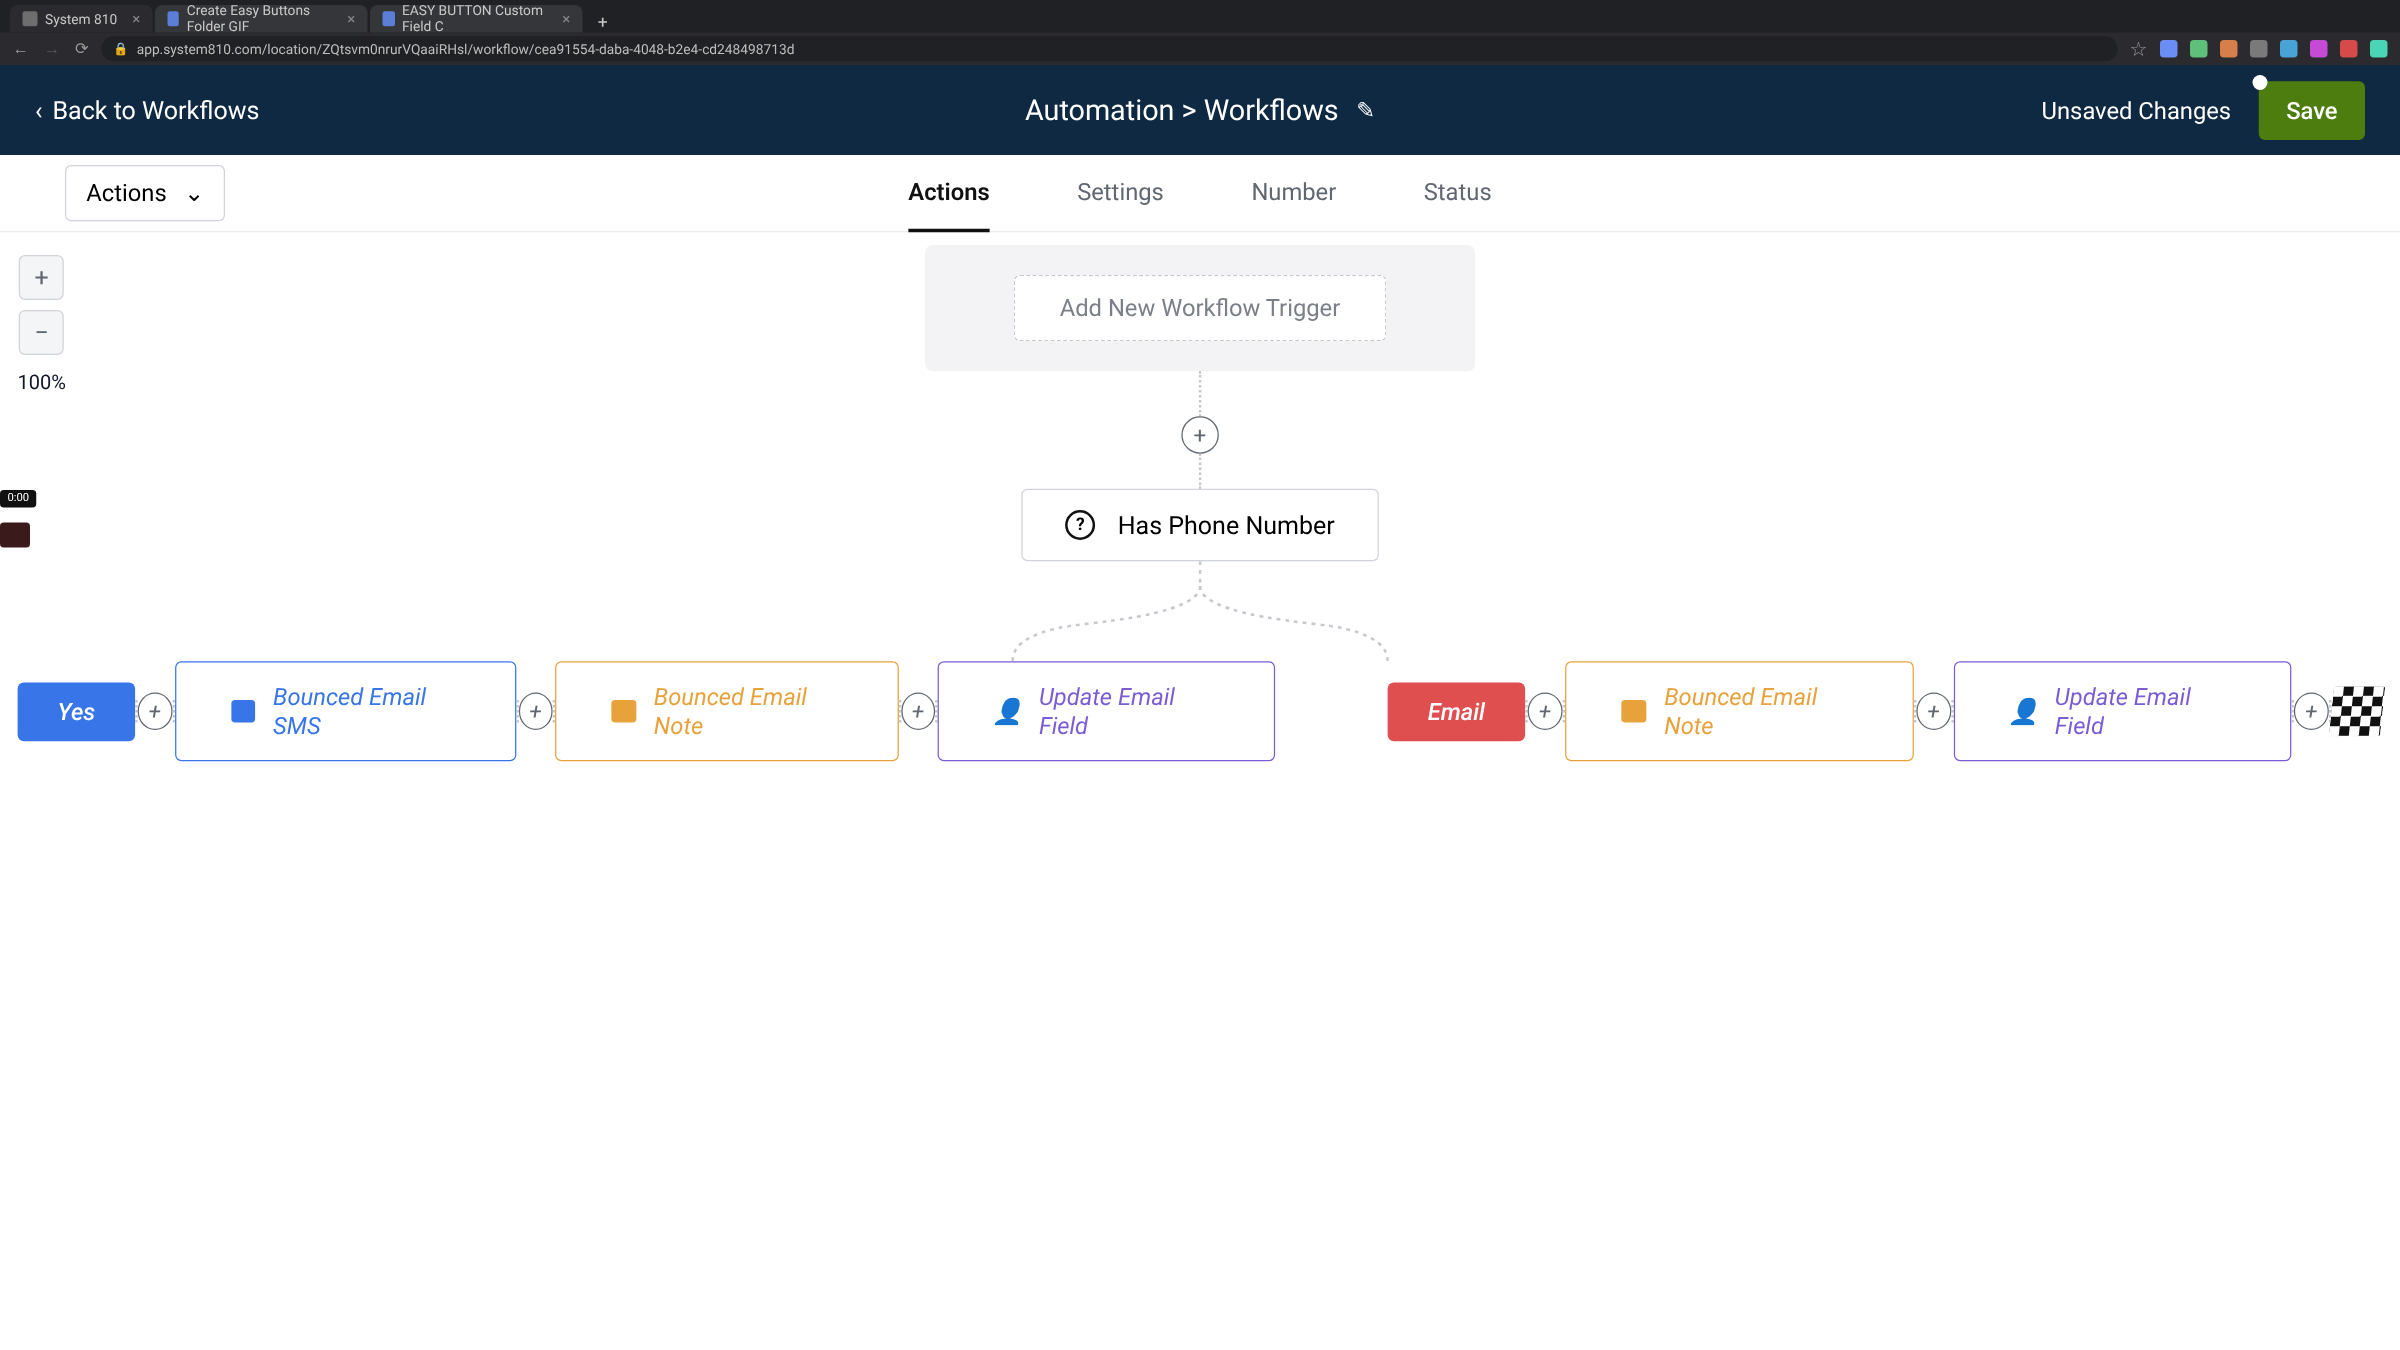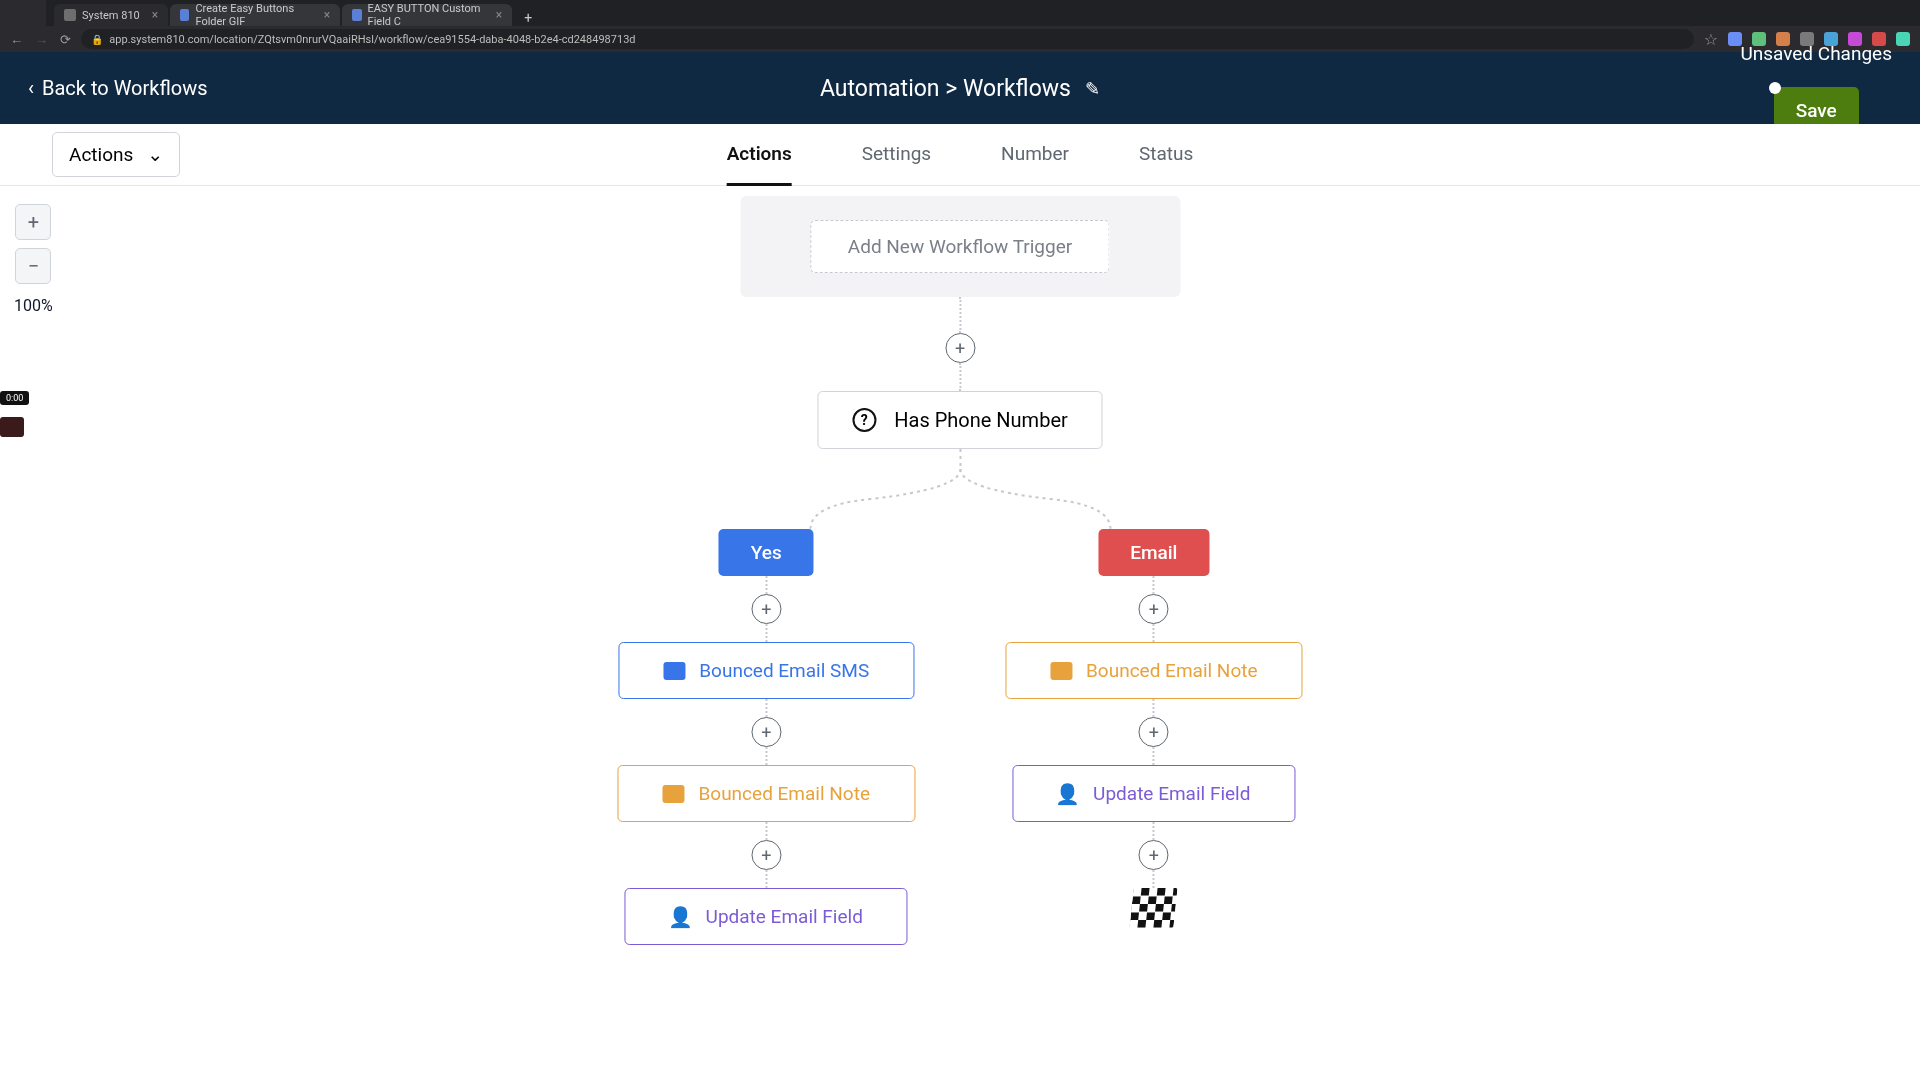--- a/index.html
+++ b/index.html
@@ -1,40 +1,40 @@
 <!DOCTYPE html>
 <html><head>
 <meta charset="utf-8">
 <style>
 * { margin: 0; padding: 0; box-sizing: border-box; font-family: -apple-system, BlinkMacSystemFont, "Segoe UI", Roboto, sans-serif; }
 body { background: #fff; overflow: hidden; width: 1920px; height: 1080px; }
 
 
 .browser-chrome { background: #2a2a2f; height: 52px; display: flex; flex-direction: column; }
-.tab-bar { background: #202124; height: 26px; display: flex; align-items: flex-end; padding-left: 8px; margin-left: 46px; }
+.tab-bar { background: #202124; height: 26px; display: flex; align-items: flex-end; padding-left: 8px; }
 .tab { background: #35363a; height: 22px; padding: 0 10px; display: flex; align-items: center; gap: 6px; font-size: 11px; color: #c9c9c9; border-radius: 6px 6px 0 0; margin-right: 2px; max-width: 170px; }
 .tab.active { background: #2a2a2f; }
 .tab-favicon { width: 12px; height: 12px; border-radius: 2px; background: #6e6e6e; display:inline-block; }
 .tab-close { color: #888; font-size: 12px; margin-left: 6px; }
 .new-tab { color: #c9c9c9; padding: 0 10px; font-size: 14px; }
 .address-row { height: 26px; display: flex; align-items: center; padding: 0 10px; gap: 10px; }
 .nav-icons { display: flex; gap: 12px; color: #9a9a9a; font-size: 13px; }
 .url-bar { flex: 1; background: #202124; height: 20px; border-radius: 10px; display: flex; align-items: center; padding: 0 10px; color: #bdbdbd; font-size: 11px; gap: 6px; }
 .url-lock { color: #9a9a9a; font-size: 10px; }
 .ext-icons { display: flex; gap: 10px; align-items: center; }
 .ext-icon { width: 14px; height: 14px; border-radius: 3px; }
 .ext-a { background: #6b8ef5; } .ext-b { background: #5ec07a; } .ext-c { background: #d67f4a; } .ext-d { background: #7a7a7a; }
 .ext-e { background: #4aa3d6; } .ext-f { background: #c54ad6; } .ext-g { background: #d64a4a; } .ext-h { background: #4ad6b6; }
 
 
 .app-header { background: #0f2942; height: 72px; display: flex; align-items: center; justify-content: space-between; padding: 0 28px; color: #fff; }
 .back-link { display: flex; align-items: center; gap: 8px; font-size: 20px; cursor: pointer; }
 .header-center { position: absolute; left: 50%; transform: translateX(-50%); display: flex; align-items: center; gap: 14px; font-size: 23px; }
 .edit-pencil { font-size: 18px; }
-.header-right { display: flex; align-items: center; gap: 22px; flex-direction: column; }
+.header-right { display: flex; align-items: center; gap: 22px; }
 .unsaved { font-size: 19px; }
 .save-btn { background: #4d7c0f; color: #fff; border: none; padding: 12px 22px; font-size: 19px; border-radius: 5px; font-weight: 500; position: relative; }
 .save-dot { position: absolute; top: -5px; left: -5px; width: 12px; height: 12px; background: #fff; border-radius: 50%; }
 
 
 .sub-nav { height: 62px; border-bottom: 1px solid #e4e6ea; display: flex; align-items: center; position: relative; background: #fff; }
 .actions-dropdown { margin-left: 52px; border: 1px solid #d0d3d9; border-radius: 5px; padding: 10px 16px; display: flex; align-items: center; gap: 14px; font-size: 19px; background: #fff; }
 .nav-tabs { position: absolute; left: 50%; transform: translateX(-50%); display: flex; gap: 70px; }
 .nav-tab { font-size: 19px; color: #606770; padding: 18px 0; cursor: pointer; }
 .nav-tab.active { color: #111; font-weight: 600; border-bottom: 3px solid #111; }
@@ -60,21 +60,21 @@
 .trigger-inner { border: 1px dashed #c5c8ce; background: #fff; padding: 14px 36px; border-radius: 5px; color: #7a7f88; font-size: 19px; }
 .connector { width: 0; border-left: 2px dotted #c5c8ce; height: 40px; }
 .add-circle { width: 30px; height: 30px; border: 1.5px solid #606770; border-radius: 50%; display: flex; align-items: center; justify-content: center; color: #606770; font-size: 18px; background: #fff; }
 .condition-node { border: 1px solid #d0d3d9; border-radius: 5px; padding: 16px 34px; display: flex; align-items: center; gap: 18px; font-size: 20px; background: #fff; }
 .cond-icon { width: 24px; height: 24px; border: 2px solid #111; border-radius: 50%; display: flex; align-items: center; justify-content: center; font-size: 14px; font-weight: bold; }
 
 .branch-split { position: relative; width: 600px; height: 80px; }
 .branch-split svg { position: absolute; top: 0; left: 0; }
 
 .branches { display: flex; gap: 90px; }
-.branch-col { display: flex; flex-direction: column; align-items: center; }
+.branch-col { display: flex; flex-direction: row; align-items: center; font-style: italic; }
 .branch-label { padding: 12px 32px; border-radius: 5px; color: #fff; font-size: 19px; font-weight: 500; }
 .branch-yes { background: #3875e8; }
 .branch-none { background: #e04f4f; }
 .conn-short { width: 0; border-left: 2px dotted #c5c8ce; height: 18px; }
 
 .action-node { border-radius: 5px; padding: 16px 44px; display: flex; align-items: center; gap: 14px; font-size: 19px; background: #fff; min-width: 270px; justify-content: center; }
 .action-blue { border: 1.5px solid #3875e8; color: #3875e8; }
 .action-orange { border: 1.5px solid #e8a23c; color: #e8a23c; }
 .action-purple { border: 1.5px solid #7b5cd6; color: #7b5cd6; }
 .act-icon { width: 22px; height: 18px; display: inline-flex; align-items: center; justify-content: center; }

